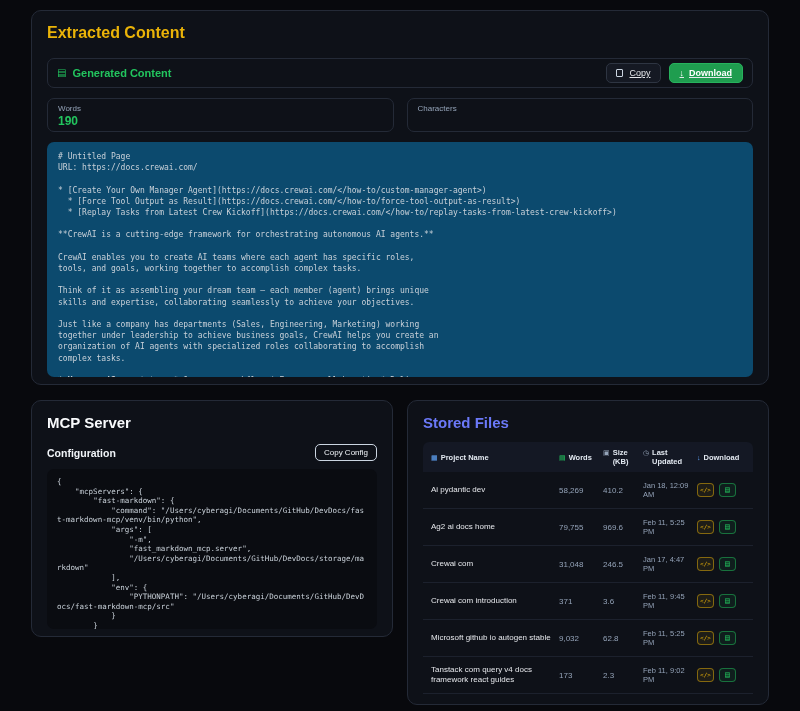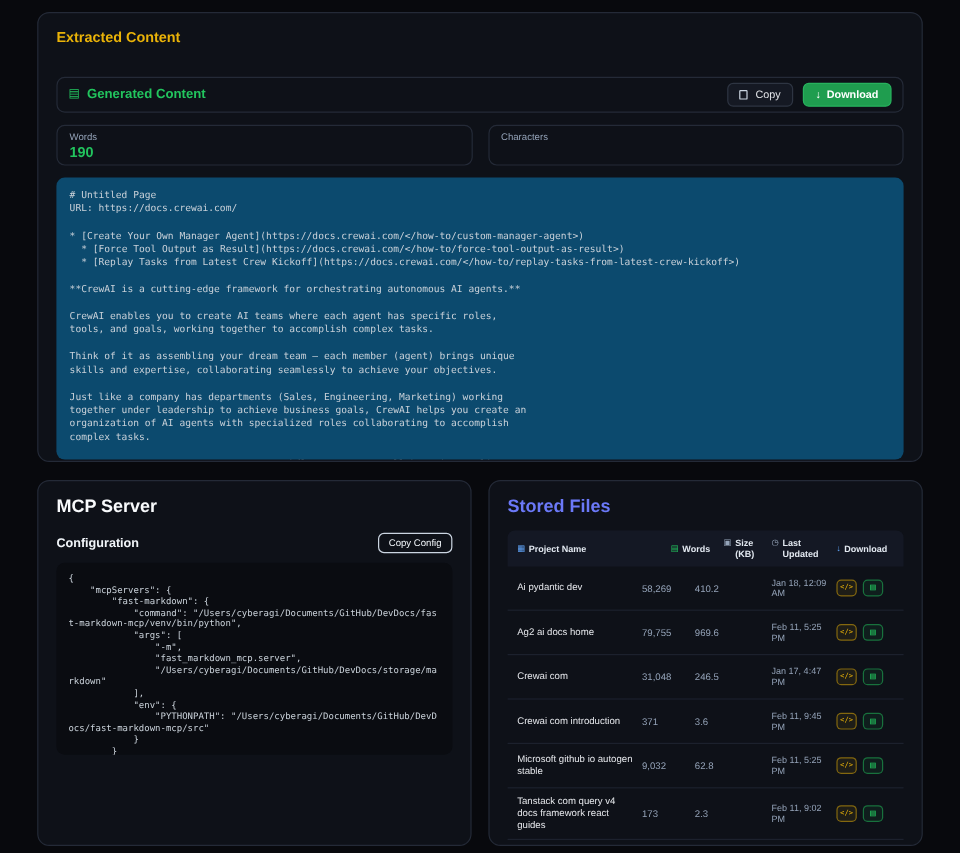--- a/index.html
+++ b/index.html
@@ -12,31 +12,31 @@
   .page { padding: 10px 31px 0 31px; }
 
   .panel {
     background: #0e1118;
     border: 1px solid #242a37;
     border-radius: 10px;
   }
 
   
   .panel--extracted { height: 375px; padding: 13px 15px 14px; margin-bottom: 15px; }
-  .title-amber { font-size: 12px; font-weight: 700; color: #eab308; margin-bottom: 26px; }
+  .title-amber { font-size: 16px; font-weight: 700; color: #eab308; margin-bottom: 16px; }
 
   .gen-card {
     display: flex; justify-content: space-between; align-items: center;
     border: 1px solid #242a37; border-radius: 7px;
     padding: 5px 9px; margin-bottom: 10px; height: 30px;
   }
   .gen-left { display: flex; align-items: center; gap: 6px; }
   .gen-icon { color: #22c55e; font-size: 10px; line-height: 1; }
   .gen-title { color: #22c55e; font-weight: 700; font-size: 11px; }
-  .gen-actions { display: flex; gap: 8px; align-items: flex-start; }
+  .gen-actions { display: flex; gap: 8px; align-items: flex-start; text-decoration: underline; }
 
   button { font-family: inherit; cursor: pointer; }
   .btn-copy {
     display: flex; align-items: center; gap: 6px;
     background: #151923; border: 1px solid #2e3542; color: #e5e7eb;
     font-size: 9px; border-radius: 5px; padding: 4px 9px;
   }
   .ic-copy { position: relative; width: 7px; height: 8px; border: 1px solid #cbd5e1; border-radius: 1px; display: inline-block; }
   .ic-copy::before {
     content: ""; position: absolute; left: 2px; top: -4px; width: 7px; height: 8px;
@@ -57,21 +57,21 @@
   .content-pre {
     height: 235px; background: #0c4a6e; border-radius: 7px; padding: 9px 11px;
     font-family: "DejaVu Sans Mono", monospace; font-size: 8px; line-height: 11.2px;
     color: #c9d1d9; white-space: pre-wrap; word-break: break-word; overflow: hidden;
   }
 
   
   .bottom-row { display: flex; gap: 14px; }
 
   
-  .panel--mcp { width: 362px; height: 305px; padding: 13px 15px; }
+  .panel--mcp { width: 362px; height: 237px; padding: 13px 15px; }
   .title-white { font-size: 15px; font-weight: 700; color: #f8fafc; margin-bottom: 13px; }
   .sub-head { display: flex; justify-content: space-between; align-items: center; margin-bottom: 8px; }
   .h3 { font-size: 10.5px; font-weight: 700; color: #f1f5f9; }
   .badge {
     display: inline-flex; align-items: center; gap: 4px;
     background: #22c55e; color: #07290f; font-size: 7.5px; font-weight: 700;
     padding: 2px 7px; border-radius: 999px;
   }
   .badge-dot { width: 4px; height: 4px; border-radius: 50%; background: #07290f; }
   .status-box {
@@ -109,21 +109,21 @@
   .col-size { width: 40px; flex: none; }
   .col-updated { width: 54px; flex: none; }
   .col-dl { width: 48px; flex: none; }
 
   .trow {
     display: flex; align-items: center; padding: 6px 8px;
     border-bottom: 1px solid #1c212d; min-height: 37px;
   }
   .td { font-size: 8px; color: #94a3b8; }
   .td-name { color: #e5e7eb; line-height: 10px; }
-  .td-updated { font-size: 7.5px; line-height: 9.5px; margin-left: 24px; }
+  .td-updated { font-size: 7.5px; line-height: 9.5px; }
   .actions { display: flex; gap: 5px; }
   .abtn {
     width: 17px; height: 14px; border-radius: 4px;
     display: flex; align-items: center; justify-content: center;
     font-family: "DejaVu Sans Mono", monospace; line-height: 1;
   }
   .abtn-code { background: rgba(234,179,8,.08); border: 1px solid rgba(234,179,8,.5); color: #eab308; font-size: 6px; }
   .abtn-doc  { background: rgba(34,197,94,.08); border: 1px solid rgba(34,197,94,.5); color: #22c55e; font-size: 8px; }
 </style>
 </head>

